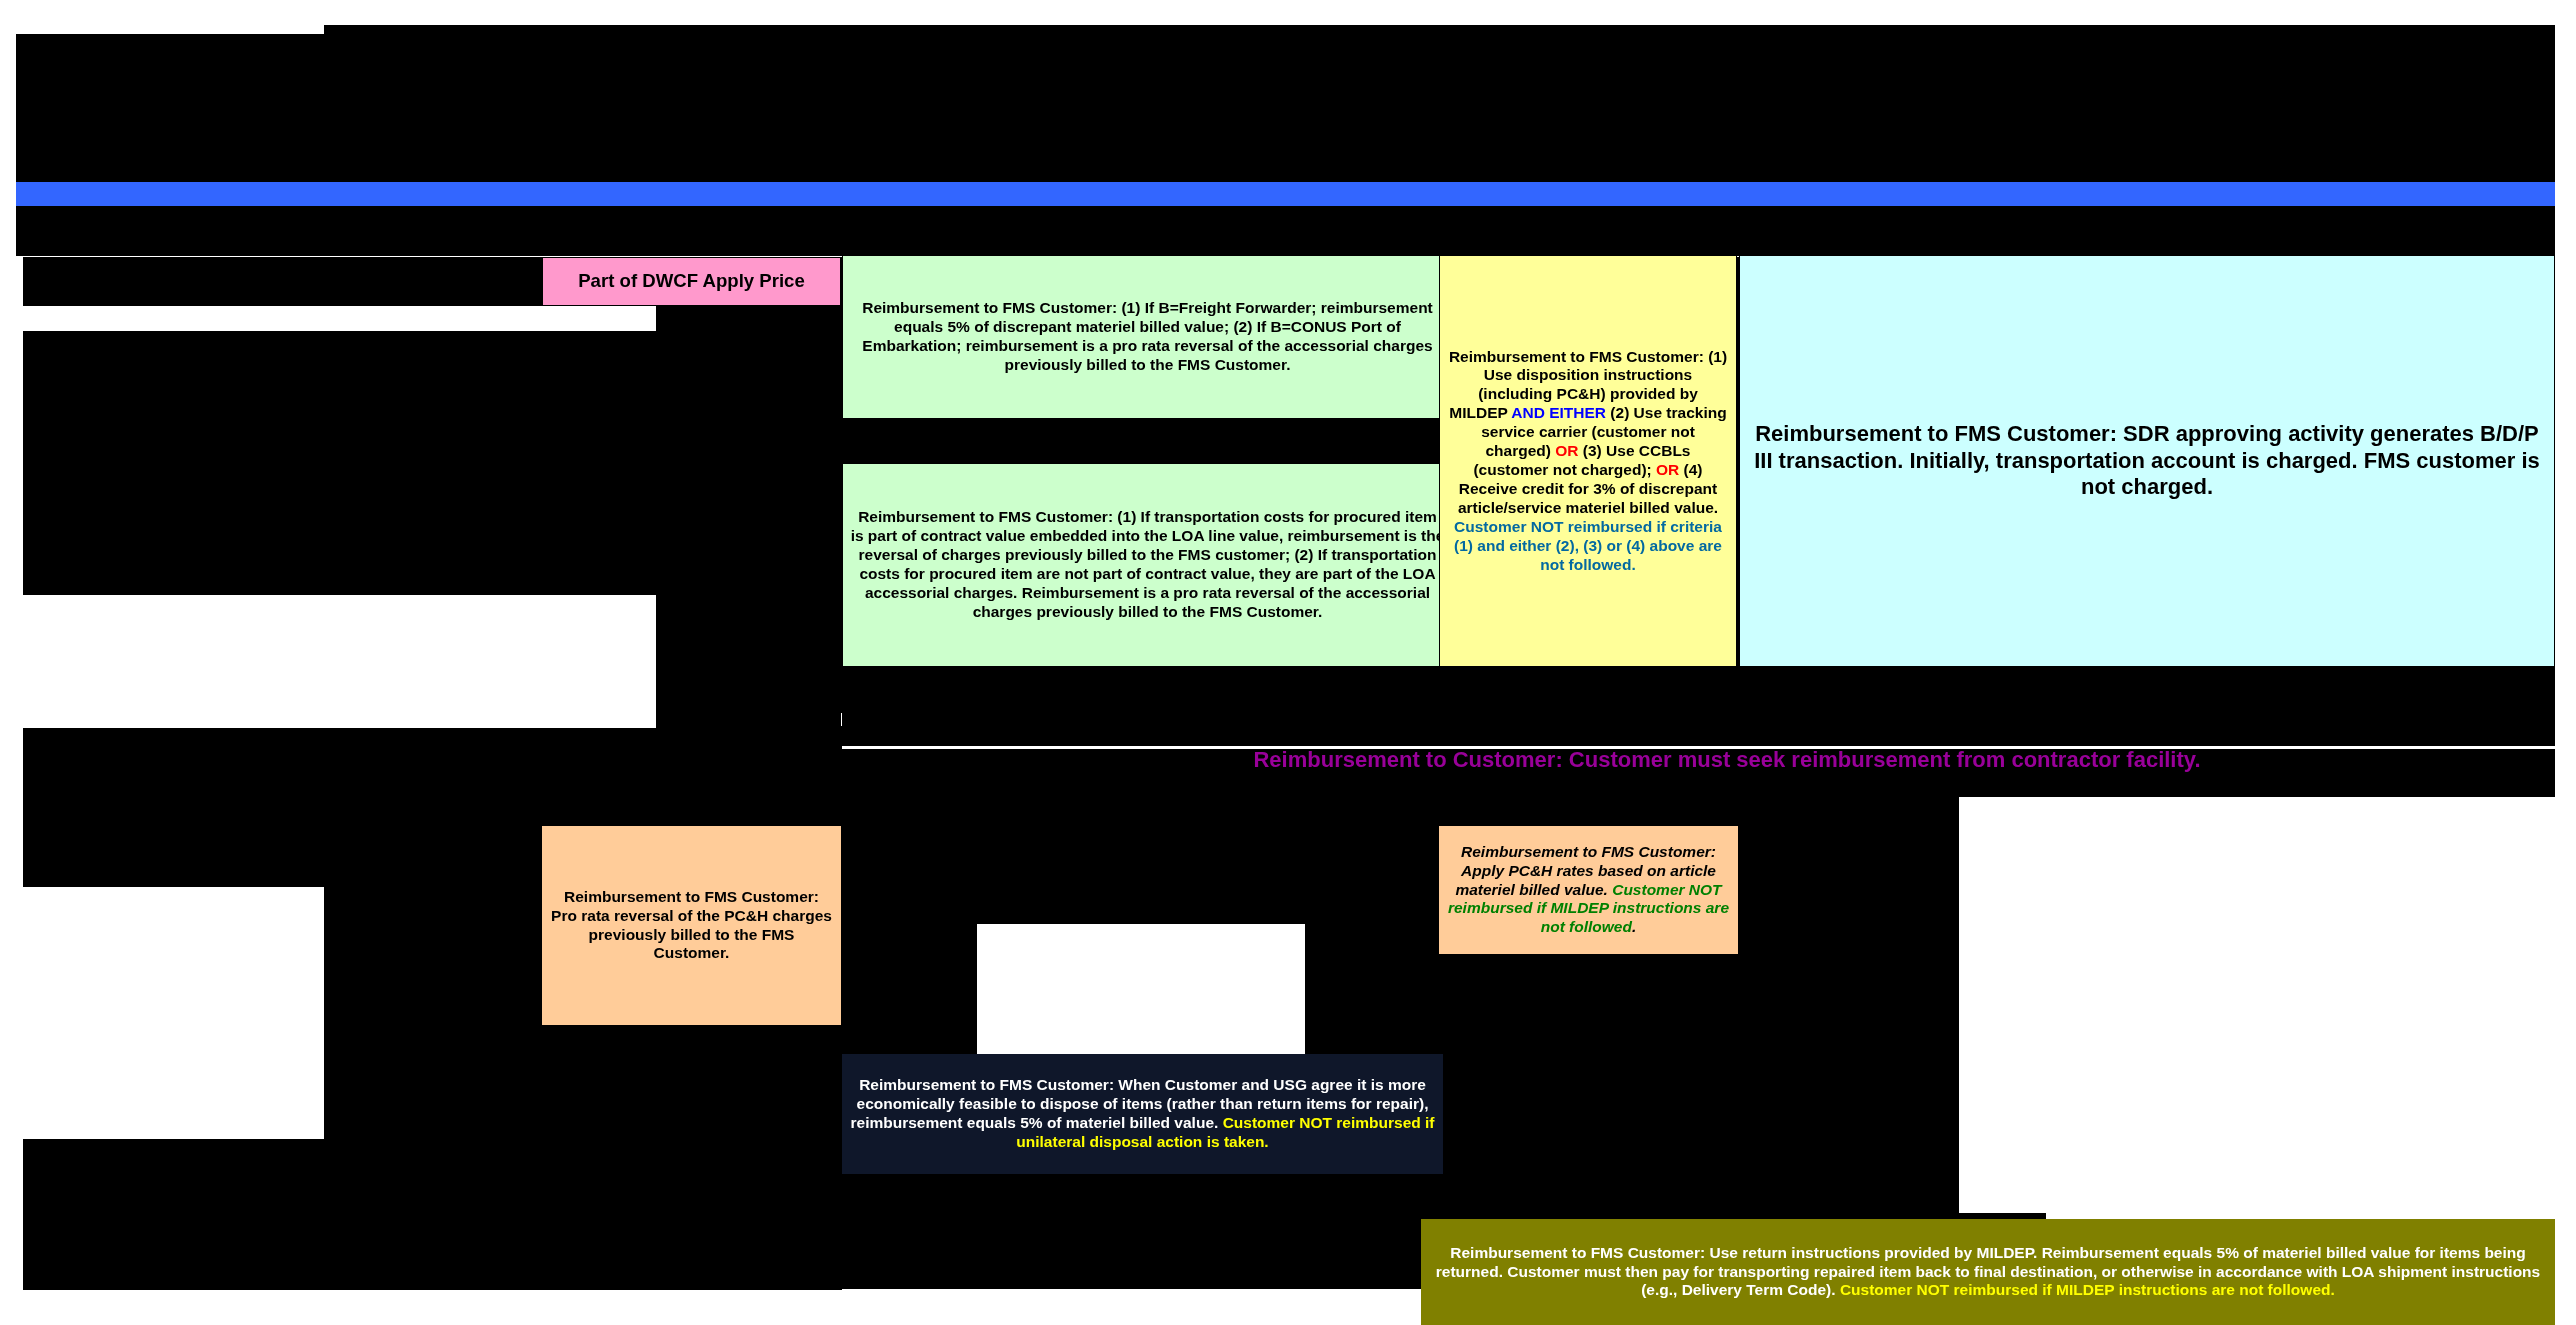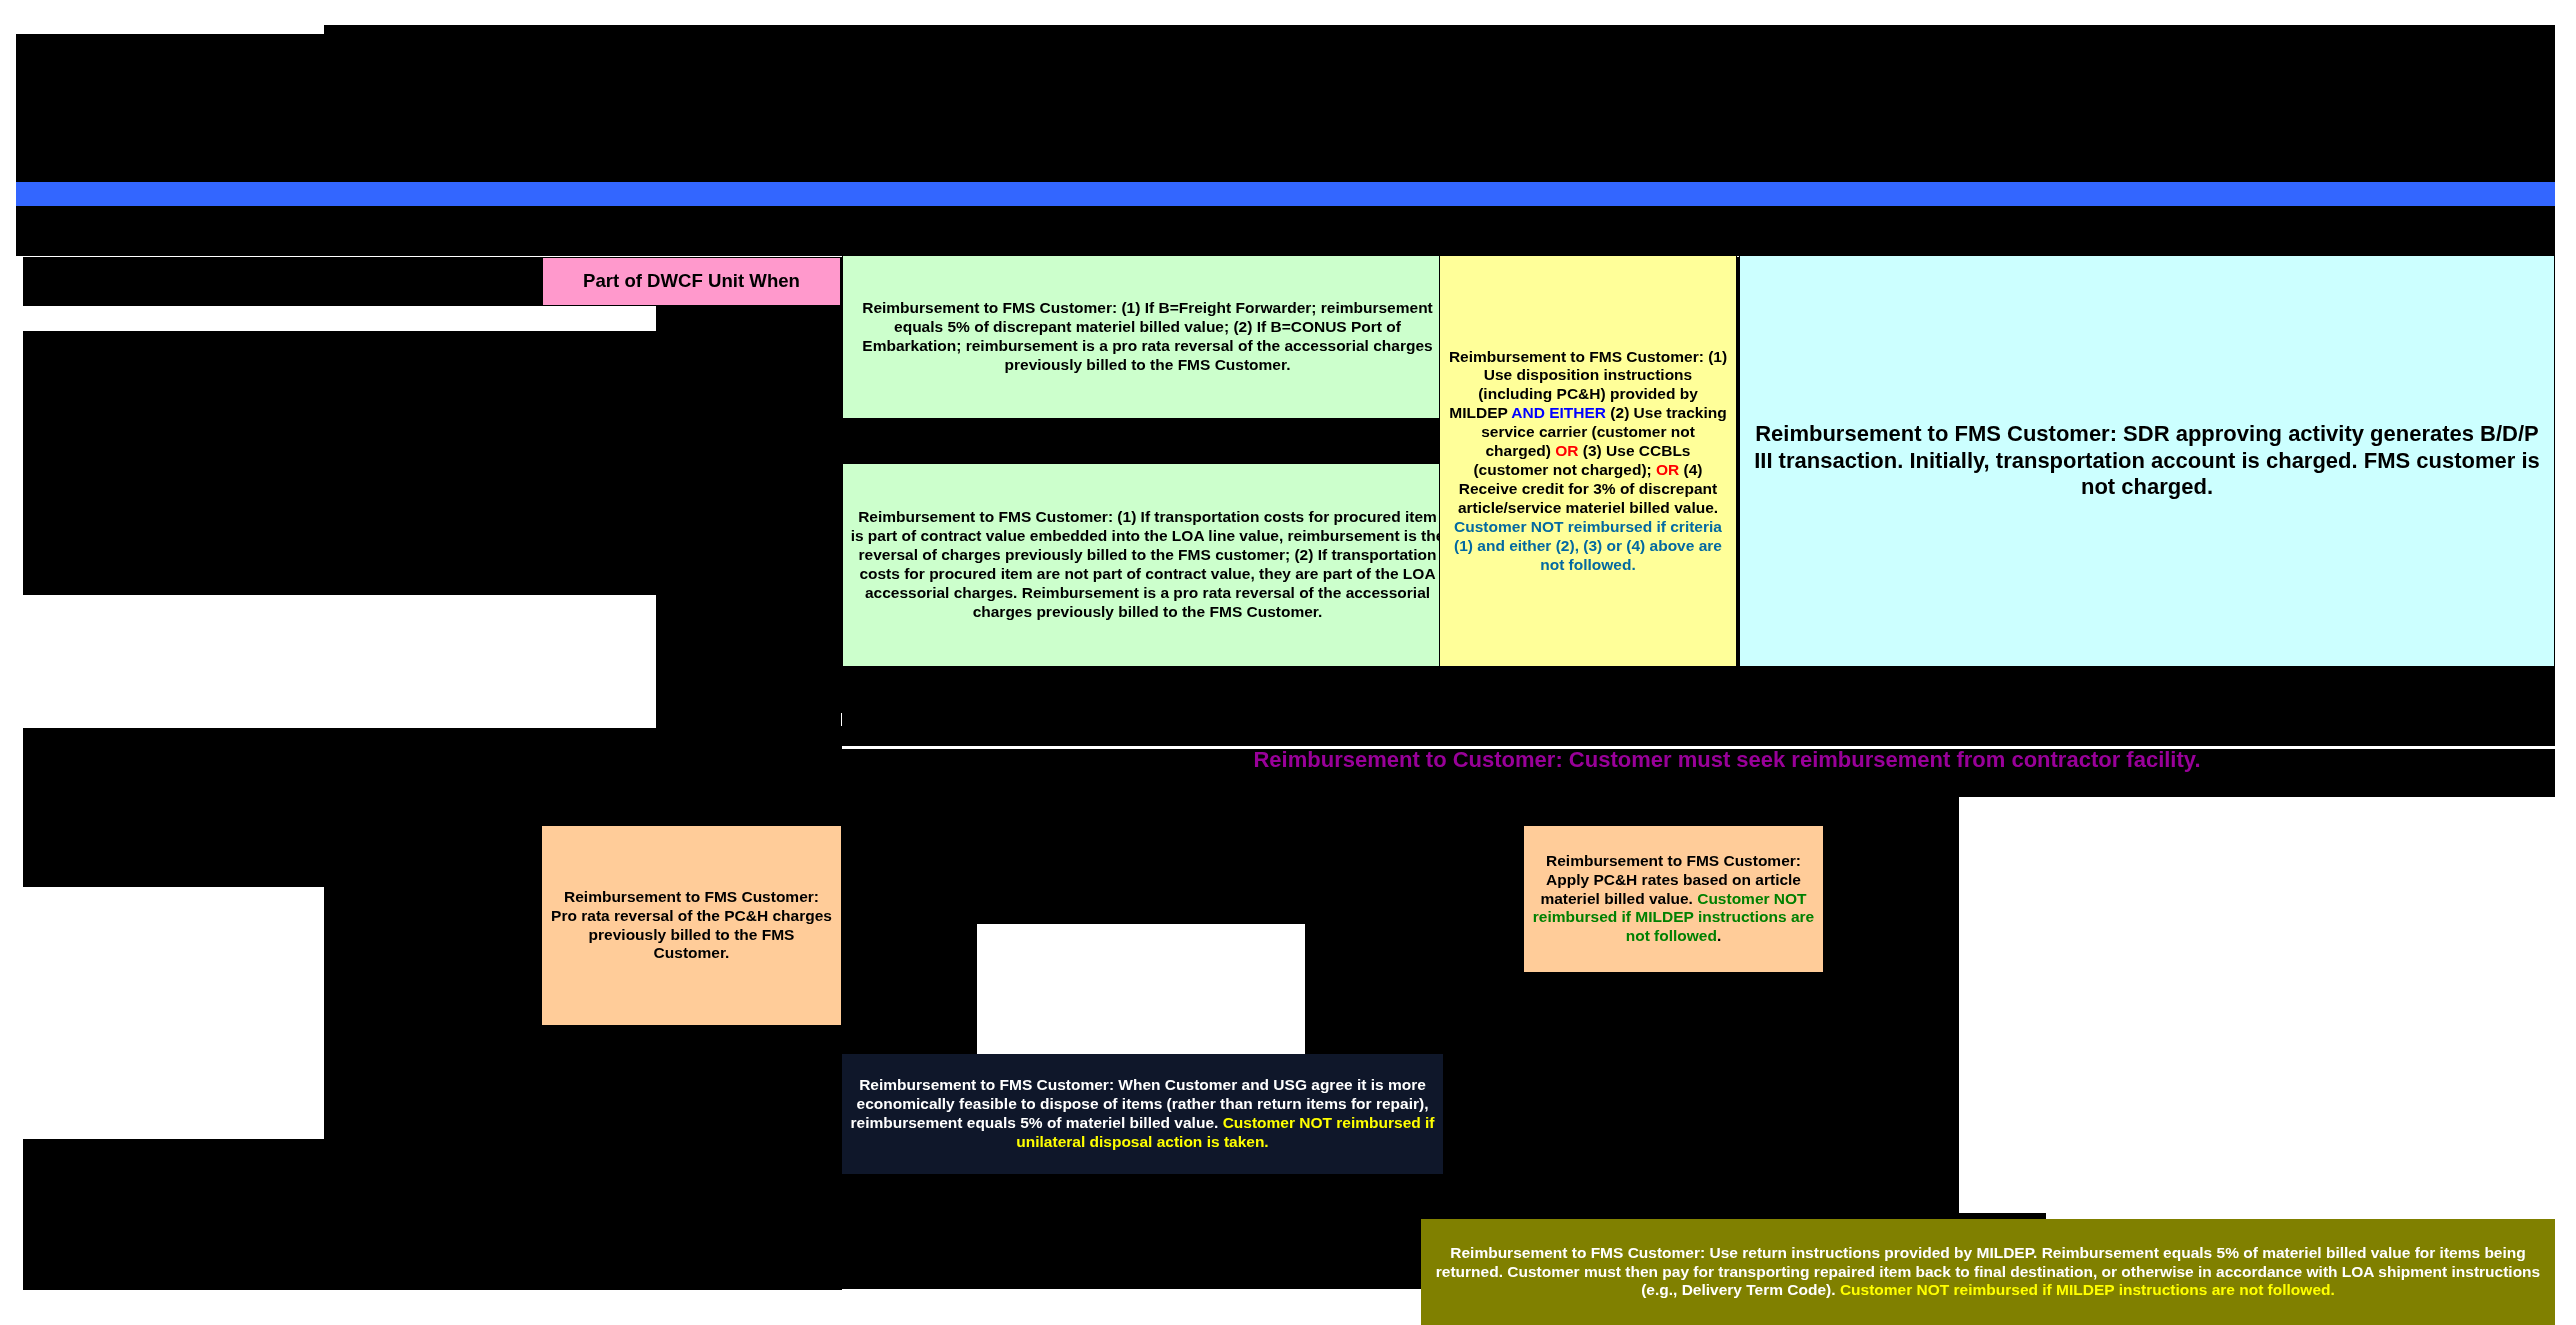--- a/index.html
+++ b/index.html
@@ -107,21 +107,21 @@
   <div class="abs gap" style="left:0px; top:330px; width:23px; height:996px;"></div>
   <div class="abs gap" style="left:324px; top:595px; width:331px; height:133px;"></div>
   <div class="abs gap" style="left:977px; top:924px; width:328px; height:177px;"></div>
   <div class="abs gap" style="left:1959px; top:797px; width:617px; height:416px;"></div>
   <div class="abs gap" style="left:0px; top:1290px; width:2576px; height:35px;"></div>
   <div class="abs gap" style="left:0px; top:1290px; width:337px; height:35px;"></div>
   <div class="abs gap" style="left:0px; top:888px; width:124px; height:66px;"></div>
   <div class="abs gap" style="left:2555px; top:0px; width:21px; height:1325px;"></div>
 
   <div class="abs box pink f20" style="left:542px; top:257px; width:299px; height:49px;">
-    <span>Part of DWCF Unit When</span>
+    <span>Part of DWCF Apply Price</span>
   </div>
 
   <div class="abs box green f17" style="left:842px; top:255px; width:611px; height:164px;">
     <span>
       <span>Reimbursement to FMS Customer:  (1) If B=Freight Forwarder; reimbursement equals 5% of discrepant materiel billed value; (2) If B=CONUS Port of Embarkation; reimbursement is a pro rata reversal of the accessorial charges previously billed to the FMS Customer.</span>
     </span>
   </div>
 
   <div class="abs box green f17" style="left:842px; top:463px; width:611px; height:204px;">
     <span>
@@ -142,21 +142,21 @@
   <div class="abs bare-text magenta f18" style="left:974px; top:747px; width:1506px; height:26.6px;">
     <span>Reimbursement to Customer:  Customer must seek reimbursement from contractor facility.</span>
   </div>
 
   <div class="abs box orange f17 box-noborder" style="left:542px; top:826px; width:299px; height:199px;">
     <span>
       <span>Reimbursement to FMS Customer:  Pro rata reversal of the PC&amp;H charges previously billed to the FMS Customer.</span>
     </span>
   </div>
 
-  <div class="abs box orange f17 box-noborder" style="left:1524px; top:826px; width:299px; height:146px;">
+  <div class="abs box orange f17 box-noborder" style="left:1439px; top:826px; width:299px; height:128px;font-style:italic;">
     <span><span>Reimbursement to FMS Customer:  Apply PC&amp;H rates based on article materiel billed value.  </span><span class="hl-green">Customer NOT reimbursed if MILDEP instructions are not followed</span><span>.</span></span>
   </div>
 
   <div class="abs box teal f17 box-noborder" style="left:842px; top:1054px; width:601px; height:120px;">
     <span><span>Reimbursement to FMS Customer:  When Customer and USG agree it is more economically feasible to dispose of items (rather than return items for repair), reimbursement equals 5% of materiel billed value.  </span><span class="hl-yellow">Customer NOT reimbursed if unilateral disposal action is taken.</span></span>
   </div>
 
   <div class="abs box olive f17 box-noborder" style="left:1421px; top:1219px; width:1134px; height:106px;">
     <span><span>Reimbursement to FMS Customer:  Use return instructions provided by MILDEP.  Reimbursement equals 5% of materiel billed value for items being returned.  Customer must then pay for transporting repaired item back to final destination, or otherwise in accordance with LOA shipment instructions (e.g., Delivery Term Code).  </span><span class="hl-yellow">Customer NOT reimbursed if MILDEP instructions are not followed.</span></span>
   </div>

